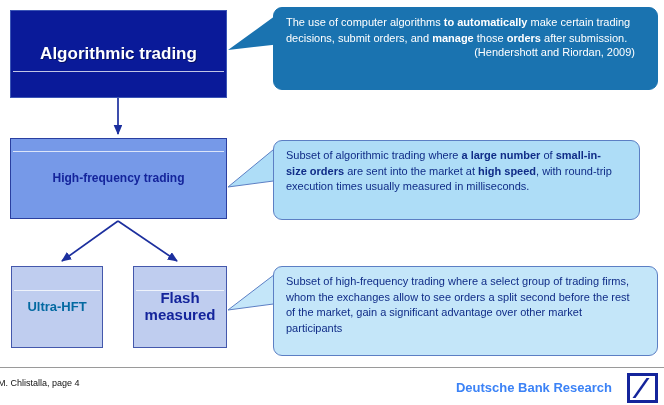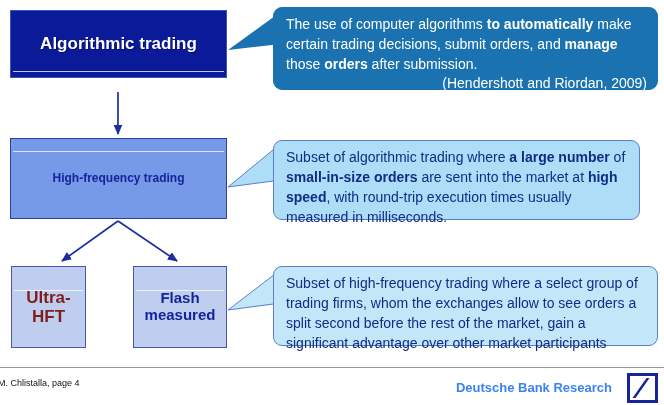--- a/index.html
+++ b/index.html
@@ -38,21 +38,21 @@
     left: 2px;
     right: 2px;
     height: 1px;
     background: rgba(255,255,255,0.75);
   }
 
   #node-algo {
     left: 10px;
     top: 10px;
     width: 217px;
-    height: 68px;
+    height: 88px;
     background: #0A1A99;
     color: #ffffff;
     font-size: 17px;
     border: 1px solid #3B55B5;
     text-shadow: 1px 1px 0 rgba(0,0,0,0.35);
   }
   #node-algo::after { top: 60px; }
 
   #node-hft {
     left: 10px;
@@ -62,25 +62,25 @@
     background: #7699E8;
     color: #14249B;
     font-size: 12px;
     border: 1px solid #2A3FA0;
   }
   #node-hft::after { top: 12px; }
 
   #node-ultra {
     left: 11px;
     top: 266px;
-    width: 75px;
+    width: 92px;
     height: 82px;
     background: #BFCDEF;
-    color: #7f1d1d;
-    font-size: 17px;
+    color: #0369a1;
+    font-size: 13px;
     border: 1px solid #4458AC;
   }
   #node-ultra::after { top: 23px; }
 
   #node-flash {
     left: 133px;
     top: 266px;
     width: 94px;
     height: 82px;
     background: #BFCDEF;
@@ -96,22 +96,22 @@
     left: 0; top: 0;
     width: 664px; height: 405px;
     pointer-events: none;
   }
 
   
   .callout {
     position: absolute;
     box-sizing: border-box;
     border-radius: 9px;
-    padding: 7px 10px 7px 12px;
-    font-size: 14px;
+    padding: 7px 22px 7px 12px;
+    font-size: 11px;
     line-height: 1.42;
   }
   .callout .cite { display: block; text-align: right; }
   .callout .cite-inline { float: right; }
 
   #callout-1 {
     left: 273px;
     top: 7px;
     width: 385px;
     height: 83px;
@@ -128,21 +128,21 @@
     height: 80px;
     background: #AEDDF7;
     color: #102C87;
     border: 1px solid #5C7FC4;
   }
 
   #callout-3 {
     left: 273px;
     top: 266px;
     width: 385px;
-    height: 80px;
+    height: 90px;
     background: #C4E6F9;
     color: #102C87;
     border: 1px solid #5C7FC4;
   }
 
   
   #tails {
     position: absolute;
     left: 0; top: 0;
     width: 664px; height: 405px;

